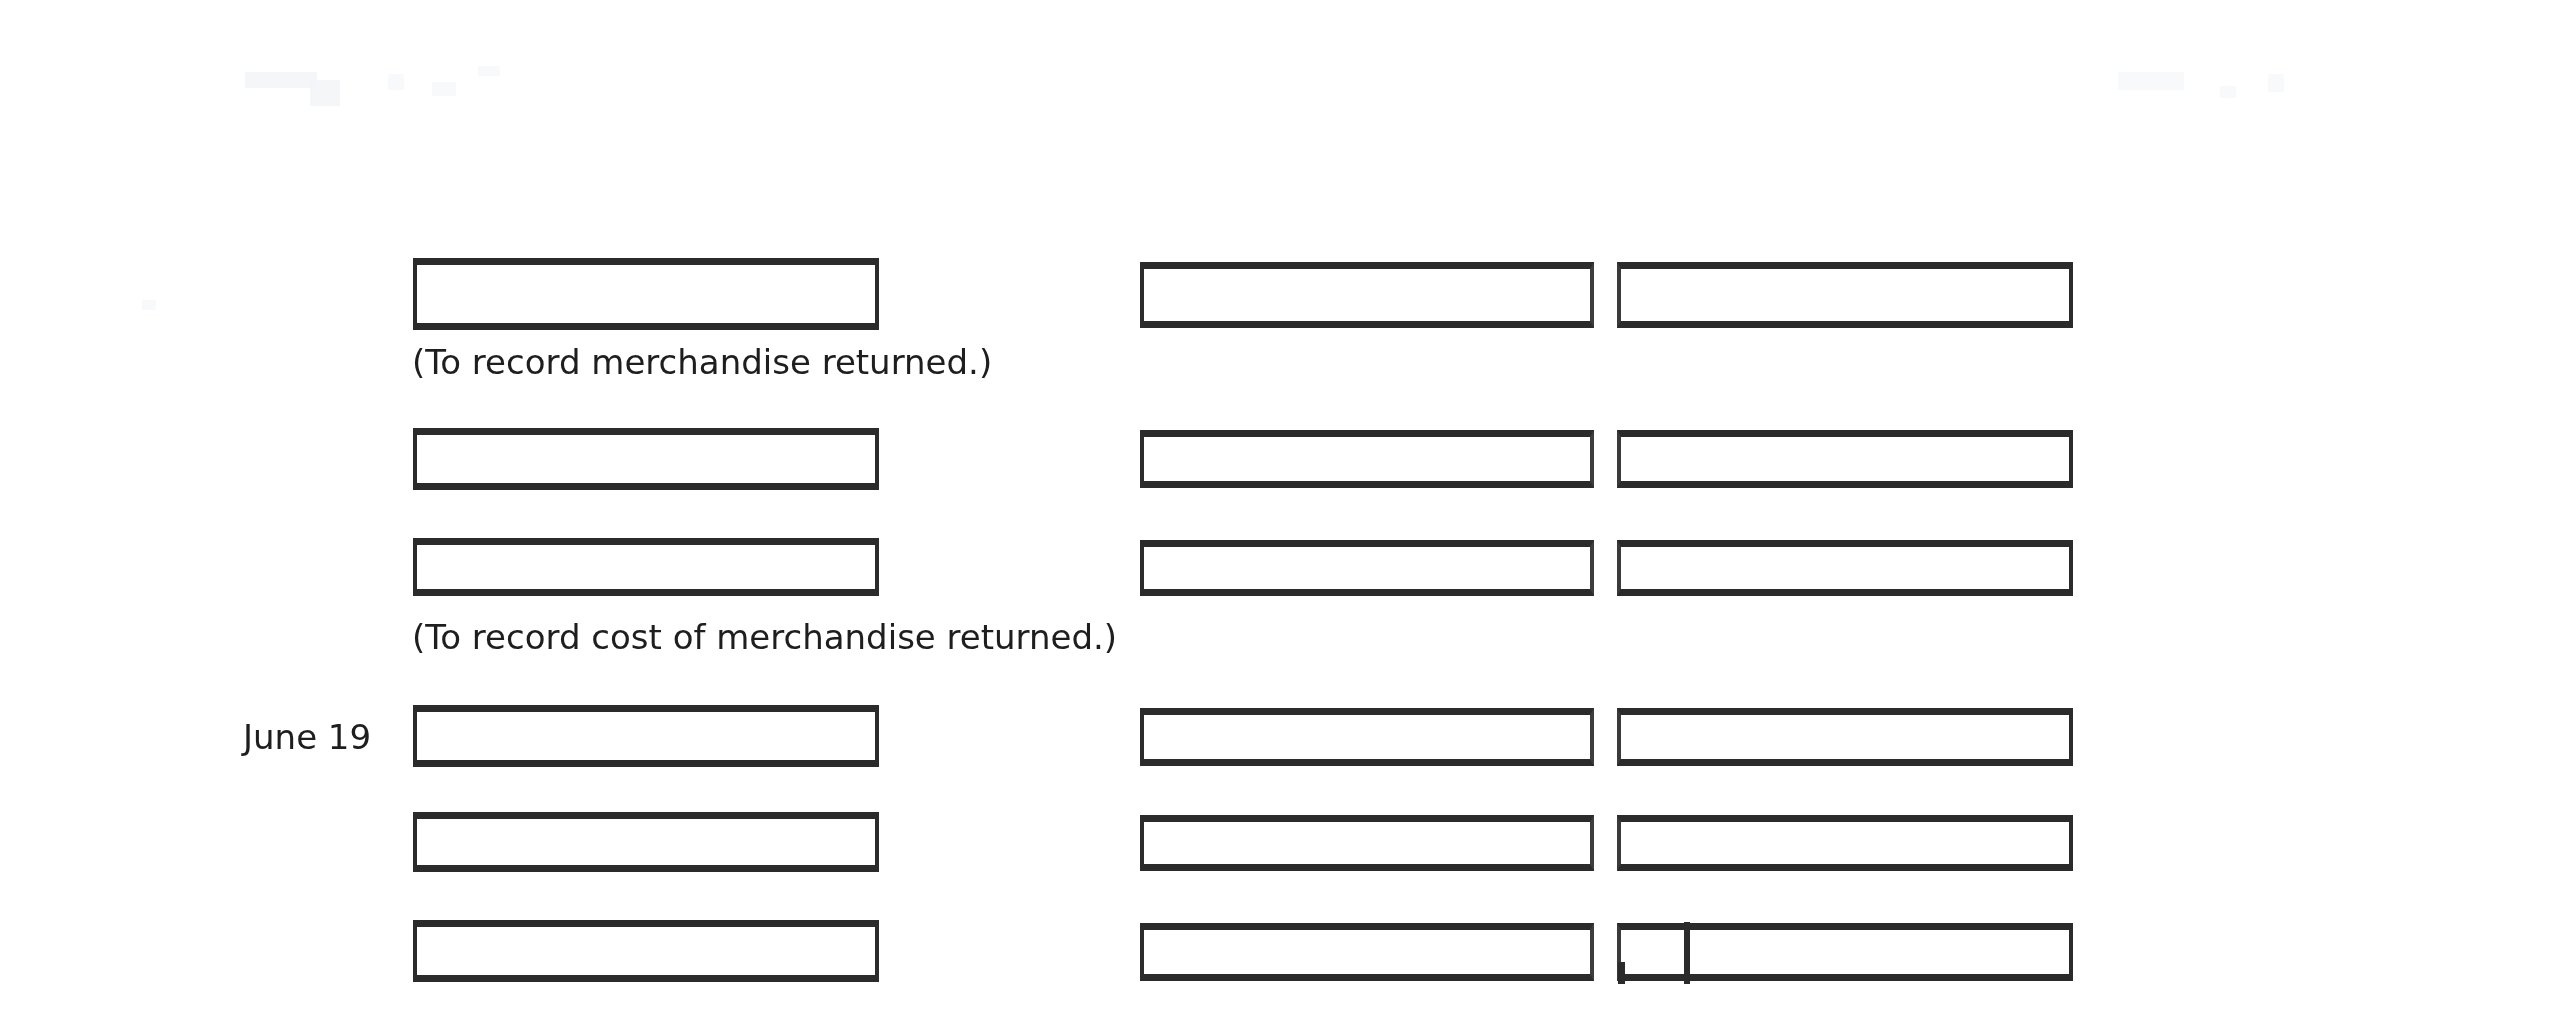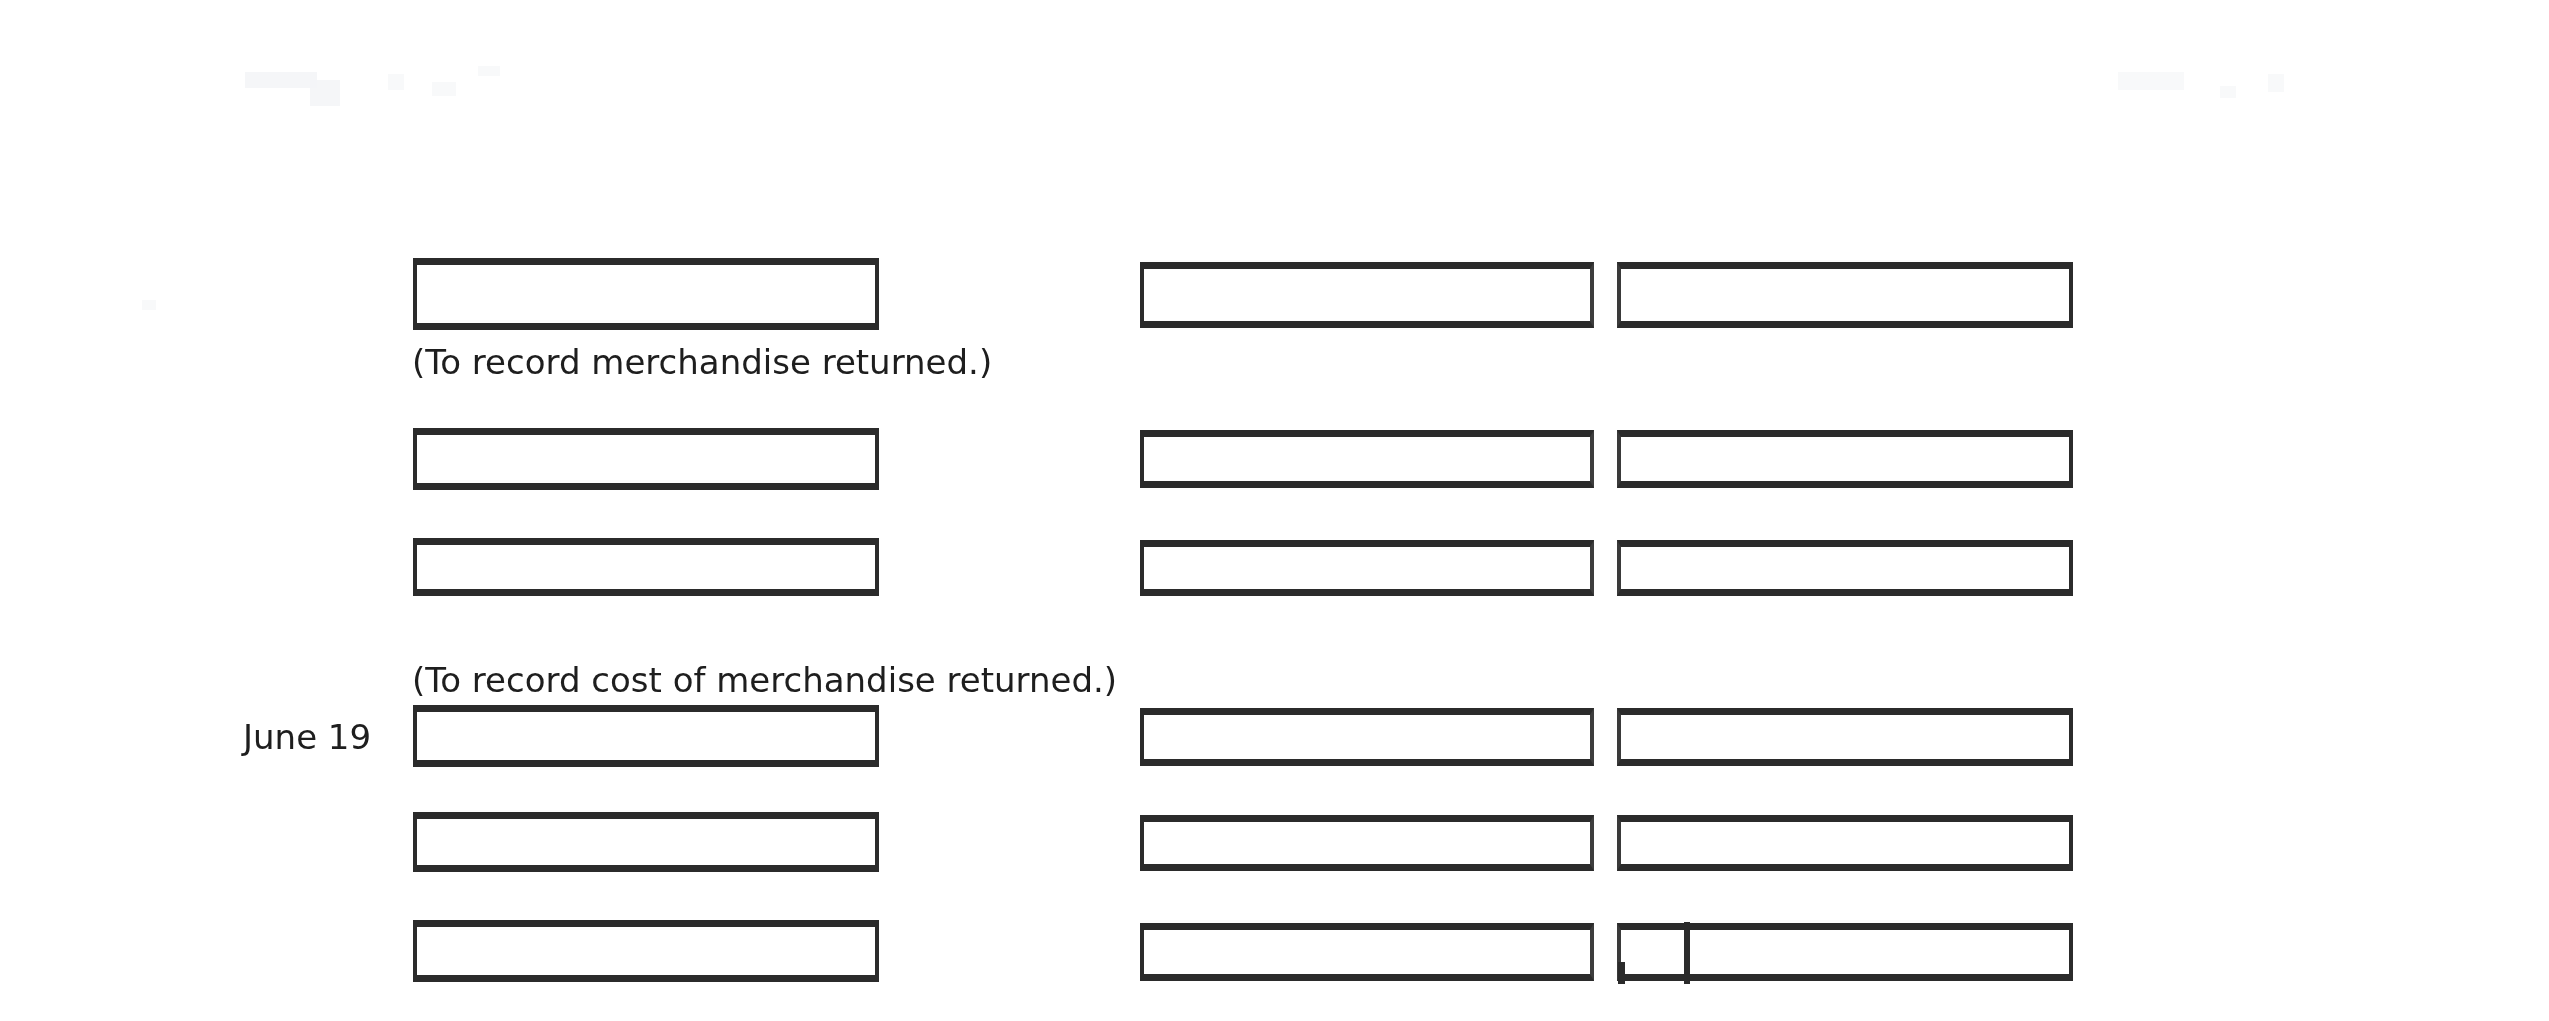--- a/index.html
+++ b/index.html
@@ -76,21 +76,21 @@
   .caption {
     position: absolute;
     left: 412px;
     color: #1e1e1e;
     font-size: 34px;
     line-height: 1;
     white-space: nowrap;
     font-family: "DejaVu Sans", sans-serif;
   }
   .caption-1 { top: 345px; }
-  .caption-2 { top: 620px; margin-top: 43px; }
+  .caption-2 { top: 620px; }
 
   
   .date-label {
     position: absolute;
     left: 243px;
     top: 712px;
     color: #1e1e1e;
     font-size: 34px;
     line-height: 1;
     white-space: nowrap;

